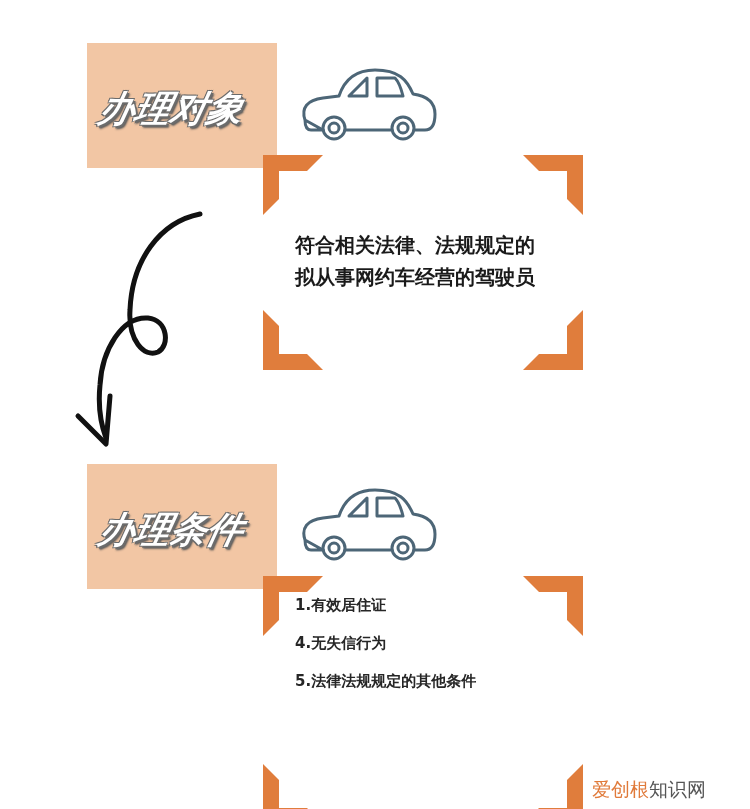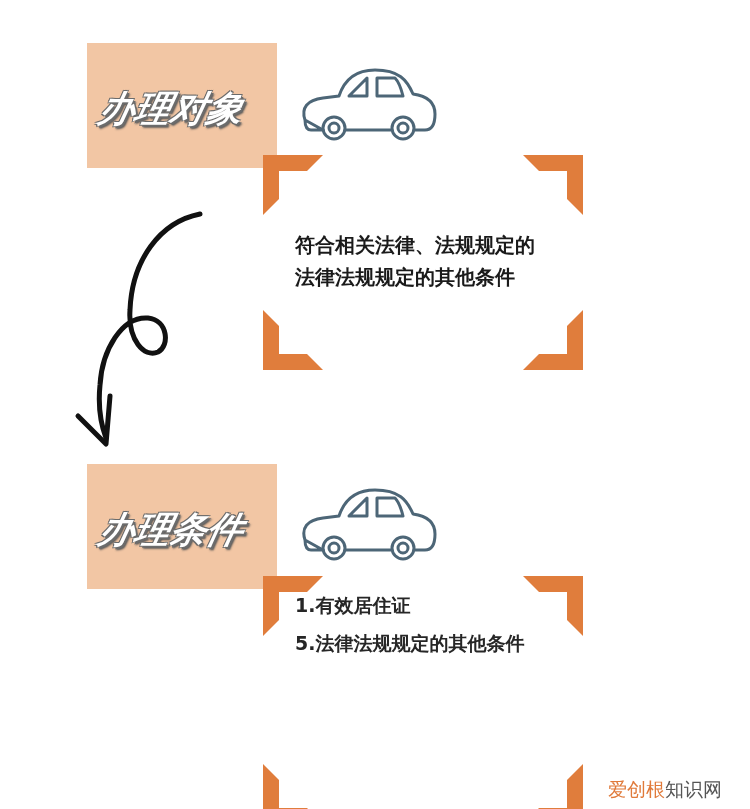--- a/index.html
+++ b/index.html
@@ -16,24 +16,24 @@
     text-shadow: 2px 2px 0 #6b6b6b, -1px -1px 0 #6b6b6b, 1px -1px 0 #6b6b6b, -1px 1px 0 #6b6b6b, 3px 3px 2px #555;
     transform: skewX(-12deg);
     white-space: nowrap;
   }
   .car { position: absolute; width: 148px; height: 82px; }
   .frame { position: absolute; }
   .corner { position: absolute; width: 60px; height: 60px; }
   .frame-text {
     position: absolute; color: #1a1a1a; font-size: 20px; line-height: 32px; font-weight: bold;
   }
-  .list-item { font-size: 19px; font-weight: bold; color: #262626; line-height: 26px; margin-bottom: 12px; }
+  .list-item { font-size: 15px; font-weight: bold; color: #262626; line-height: 26px; margin-bottom: 12px; }
   .arrow { position: absolute; left: 60px; top: 200px; width: 160px; height: 260px; }
   .watermark {
-    position: absolute; right: 28px; bottom: 6px; font-size: 19px;
+    position: absolute; right: 44px; bottom: 6px; font-size: 19px;
   }
   .wm-a { color: #e07a3a; }
   .wm-b { color: #555555; }
 </style>
 </head>
 <body>
 
 <div class="title-block" style="left:87px; top:43px;">
   <div class="title-text">办理对象</div>
 </div>
@@ -58,21 +58,21 @@
       <path d="M60 0 L0 0 L16 16 L44 16 L44 44 L60 60 Z" fill="#e07d3c"></path>
     </svg>
   <svg class="corner" style="left:0; bottom:0;" viewBox="0 0 60 60">
       <path d="M0 60 L60 60 L44 44 L16 44 L16 16 L0 0 Z" fill="#e07d3c"></path>
     </svg>
   <svg class="corner" style="right:0; bottom:0;" viewBox="0 0 60 60">
       <path d="M60 60 L0 60 L16 44 L44 44 L44 16 L60 0 Z" fill="#e07d3c"></path>
     </svg>
   <div class="frame-text" style="left:32px; top:74px;">
     <div>符合相关法律、法规规定的</div>
-    <div>法律法规规定的其他条件</div>
+    <div>拟从事网约车经营的驾驶员</div>
   </div>
 </div>
 
 <svg class="arrow" viewBox="0 0 160 260">
   <g fill="none" stroke="#111" stroke-width="5" stroke-linecap="round" stroke-linejoin="round">
     <path d="M140 14 C100 22 72 60 70 110 C68 140 84 158 98 152 C110 146 108 120 88 118 C62 116 42 150 40 185 C38 205 40 222 46 238"></path>
     <path d="M18 216 L46 244 L50 196"></path>
   </g>
 </svg>
 
@@ -100,19 +100,20 @@
       <path d="M60 0 L0 0 L16 16 L44 16 L44 44 L60 60 Z" fill="#e07d3c"></path>
     </svg>
   <svg class="corner" style="left:0; top:188px;" viewBox="0 0 60 60">
       <path d="M0 60 L60 60 L44 44 L16 44 L16 16 L0 0 Z" fill="#e07d3c"></path>
     </svg>
   <svg class="corner" style="right:0; top:188px;" viewBox="0 0 60 60">
       <path d="M60 60 L0 60 L16 44 L44 44 L44 16 L60 0 Z" fill="#e07d3c"></path>
     </svg>
   <div style="position:absolute; left:32px; top:16px; width:272px;">
     <div class="list-item">1.有效居住证</div>
+    <div class="list-item">4.无失信行为</div>
     <div class="list-item">5.法律法规规定的其他条件</div>
   </div>
 </div>
 
 <div class="watermark">
   <span class="wm-a">爱创根</span><span class="wm-b">知识网</span>
 </div>
 
 </body></html>

